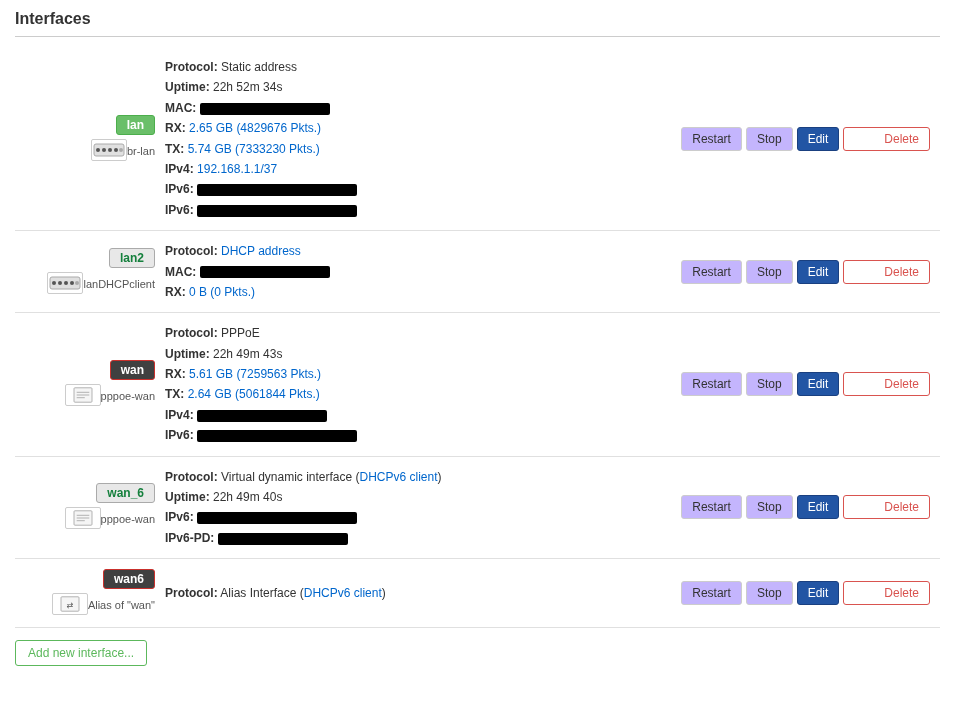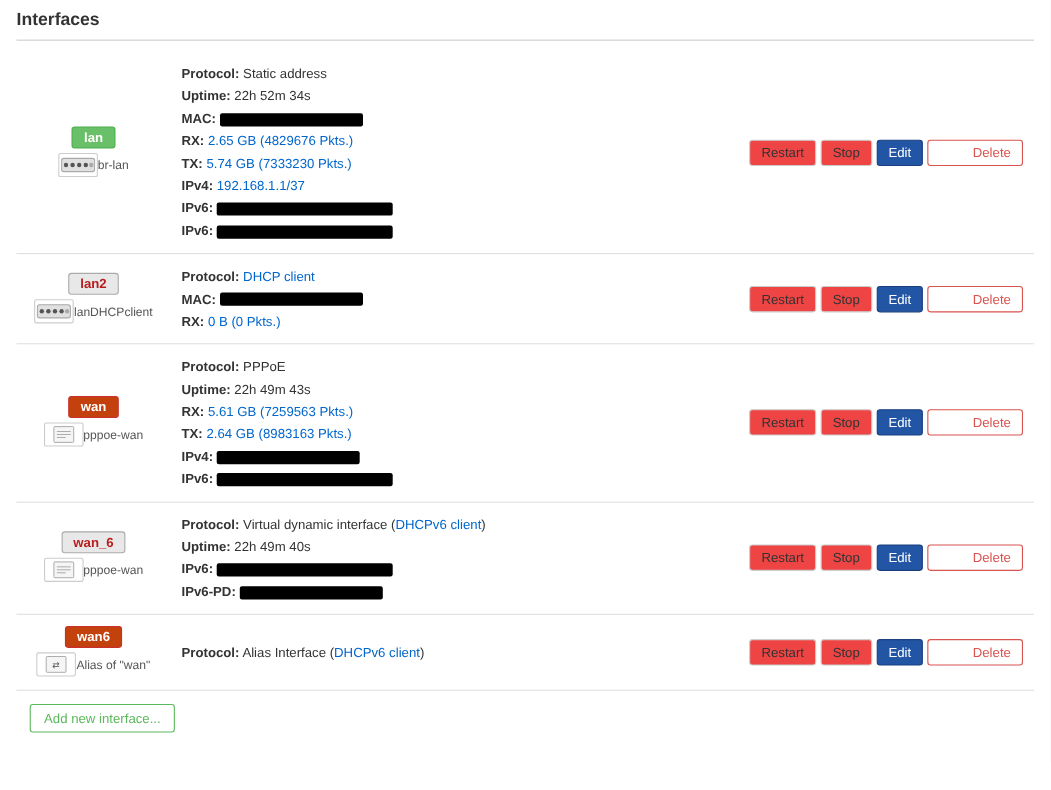--- a/index.html
+++ b/index.html
@@ -2,37 +2,37 @@
 <html><head>
   <meta charset="utf-8">
   <style>
     * { box-sizing: border-box; margin: 0; padding: 0; }
     body { font-family: Arial, sans-serif; font-size: 13px; background: #f5f5f5; color: #333; }
     .page { background: #fff; min-height: 718px; width: 955px; padding: 0; }
     .content { padding: 10px 15px 10px 15px; }
     h2 { font-size: 16px; font-weight: bold; margin-bottom: 10px; padding-bottom: 8px; border-bottom: 1px solid #ccc; }
     .interface-list { width: 100%; }
     .interface-row { display: flex; align-items: center; padding: 10px 0; border-bottom: 1px solid #e0e0e0; }
-    .iface-icon { width: 140px; min-width: 140px; display: flex; flex-direction: column; align-items: center; justify-content: center; }
-    .iface-badge { padding: 2px 10px; border-radius: 3px; font-size: 12px; font-weight: bold; margin-bottom: 4px; color: #b91c1c; border: 1px solid #aaa; background: #e8e8e8; }
+    .iface-icon { width: 140px; min-width: 140px; display: flex; flex-direction: column; align-items: flex-end; justify-content: center; }
+    .iface-badge { padding: 2px 10px; border-radius: 3px; font-size: 12px; font-weight: bold; margin-bottom: 4px; color: #15803d; border: 1px solid #aaa; background: #e8e8e8; }
     .iface-badge.active { background: #6abf69; color: #fff; border-color: #4cae4c; }
-    .iface-badge.red { background: #c2410c; color: #fff; border-color: #c9302c; }
+    .iface-badge.red { background: #404040; color: #fff; border-color: #c9302c; }
     .iface-device { font-size: 11px; color: #555; display: flex; align-items: center; }
     .device-icon { width: 36px; height: 22px; background: #fff; border: 1px solid #ccc; border-radius: 2px; margin-bottom: 2px; position: relative; display: flex; align-items: center; justify-content: center; }
     .device-icon svg { width: 32px; height: 18px; }
     .iface-info { flex: 1; padding: 0 10px; font-size: 12px; line-height: 1.7; }
     .iface-info span.label { font-weight: bold; text-align: right; }
     .iface-info a, .iface-info .link { color: #0066cc; text-decoration: none; }
     .redacted { display: inline-block; background: #000; color: #000; border-radius: 2px; height: 12px; vertical-align: middle; }
     .iface-actions { display: flex; gap: 4px; align-items: center; min-width: 220px; justify-content: flex-end; padding-right: 10px; }
     .btn { padding: 4px 10px; font-size: 12px; border-radius: 3px; cursor: pointer; border: 1px solid; }
-    .btn-default { background: #ef4444; border-color: #ccc; color: #333; text-align: right; }
+    .btn-default { background: #c4b5fd; border-color: #ccc; color: #333; text-align: right; }
     .btn-primary { background: #2255a4; border-color: #1a4080; color: #fff; text-align: center; }
     .btn-danger { background: #fff; border-color: #d9534f; color: #d9534f; padding-left: 40px; }
-    .add-interface { margin: 12px 0 8px 12px; }
+    .add-interface { margin: 12px 0 8px 0; }
     .btn-add { background: #fff; border: 1px solid #5cb85c; color: #5cb85c; border-radius: 3px; padding: 5px 12px; font-size: 12px; cursor: pointer; }
     .redacted-md { width: 130px; }
     .redacted-lg { width: 160px; }
   </style>
 </head>
 <body>
 
 <div class="page">
   <div class="content">
     <h2>Interfaces</h2>
@@ -85,21 +85,21 @@
                 <circle cx="11" cy="9" r="2" fill="#555"></circle>
                 <circle cx="17" cy="9" r="2" fill="#555"></circle>
                 <circle cx="23" cy="9" r="2" fill="#555"></circle>
                 <circle cx="28" cy="9" r="2" fill="#aaa"></circle>
               </svg>
             </div>
             <span>lanDHCPclient</span>
           </div>
         </div>
         <div class="iface-info">
-          <div><span class="label">Protocol:</span> <span class="link">DHCP client</span></div>
+          <div><span class="label">Protocol:</span> <span class="link">DHCP address</span></div>
           <div><span class="label">MAC:</span> <span class="redacted redacted-md">&nbsp;</span></div>
           <div><span class="label">RX:</span> <span class="link">0 B (0 Pkts.)</span></div>
         </div>
         <div class="iface-actions">
           <button class="btn btn-default">Restart</button>
           <button class="btn btn-default">Stop</button>
           <button class="btn btn-primary">Edit</button>
           <button class="btn btn-danger">Delete</button>
         </div>
       </div>
@@ -116,21 +116,21 @@
                 <line x1="7" y1="13" x2="16" y2="13" stroke="#aaa" stroke-width="1"></line>
               </svg>
             </div>
             <span>pppoe-wan</span>
           </div>
         </div>
         <div class="iface-info">
           <div><span class="label">Protocol:</span> PPPoE</div>
           <div><span class="label">Uptime:</span> 22h 49m 43s</div>
           <div><span class="label">RX:</span> <span class="link">5.61 GB (7259563 Pkts.)</span></div>
-          <div><span class="label">TX:</span> <span class="link">2.64 GB (8983163 Pkts.)</span></div>
+          <div><span class="label">TX:</span> <span class="link">2.64 GB (5061844 Pkts.)</span></div>
           <div><span class="label">IPv4:</span> <span class="redacted redacted-md">&nbsp;</span></div>
           <div><span class="label">IPv6:</span> <span class="redacted redacted-lg">&nbsp;</span></div>
         </div>
         <div class="iface-actions">
           <button class="btn btn-default">Restart</button>
           <button class="btn btn-default">Stop</button>
           <button class="btn btn-primary">Edit</button>
           <button class="btn btn-danger">Delete</button>
         </div>
       </div>

